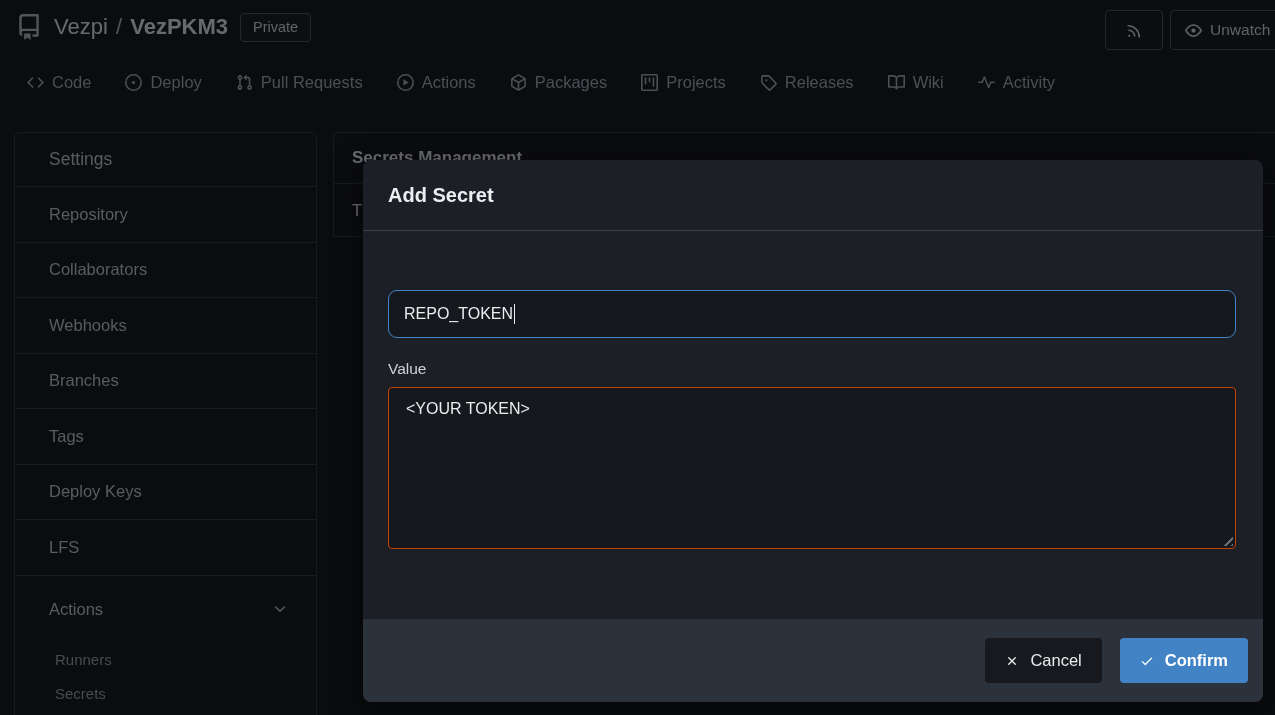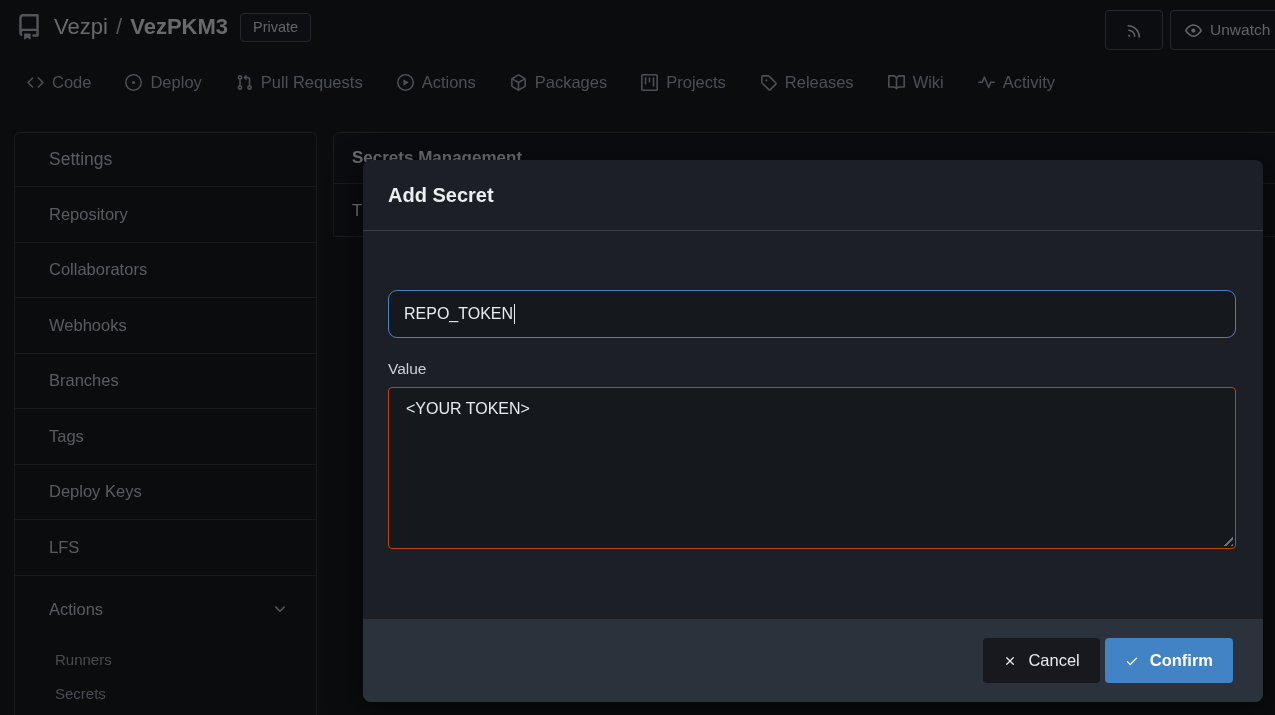--- a/index.html
+++ b/index.html
@@ -98,21 +98,21 @@
     font-family: "Liberation Sans", sans-serif; resize: none; outline: none; display: block;
   }
   .resize-handle {
     position: absolute; right: 3px; bottom: 3px; width: 13px; height: 13px;
     background: repeating-linear-gradient(135deg, transparent 0 3px, #6a7078 3px 4.5px);
     clip-path: polygon(100% 0, 100% 100%, 0 100%);
   }
   .modal-footer {
     position: absolute; left: 0; bottom: 0; width: 100%; height: 83px;
     background: #2c323b; border-radius: 0 0 8px 8px;
-    display: flex; align-items: center; justify-content: flex-end; gap: 5px; padding-right: 30px;
+    display: flex; align-items: center; justify-content: flex-end; gap: 18px; padding-right: 15px;
   }
   .btn {
     height: 45px; display: flex; align-items: center; gap: 11px;
     border: none; border-radius: 4px; font-size: 16.5px; padding: 0 20px;
     font-family: "Liberation Sans", sans-serif; cursor: pointer;
   }
   .btn-cancel { background: #17191e; color: #e8eaec; }
   .btn-confirm { background: #4183c4; color: #ffffff; font-weight: bold; }
   .btn svg { flex: 0 0 auto; }
 </style>

